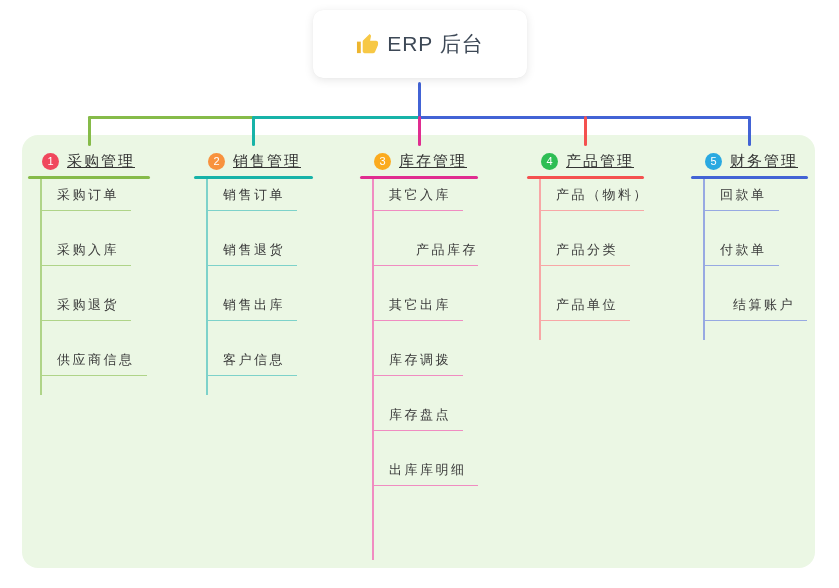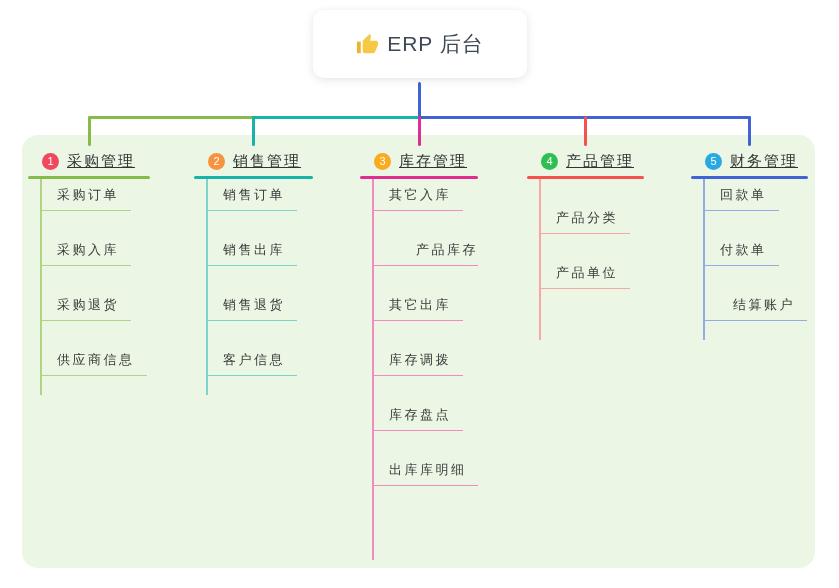--- a/index.html
+++ b/index.html
@@ -100,24 +100,24 @@
           <span class="badge" style="background: rgb(248, 146, 62);">2</span>
           <span class="branch-label">销售管理</span>
         </div>
         <div class="branch-underline" style="background: rgb(23, 179, 168);"></div>
         <div class="children">
           <div class="vline" style="background: rgb(125, 210, 202); height: 216px;"></div>
           <div class="child first">
             <span class="child-label" style="border-bottom-color: rgb(125, 210, 202);">销售订单</span>
           </div>
           <div class="child">
-            <span class="child-label" style="border-bottom-color: rgb(125, 210, 202);">销售出库</span>
+            <span class="child-label" style="border-bottom-color: rgb(125, 210, 202);">销售退货</span>
           </div>
           <div class="child">
-            <span class="child-label" style="border-bottom-color: rgb(125, 210, 202);">销售退货</span>
+            <span class="child-label" style="border-bottom-color: rgb(125, 210, 202);">销售出库</span>
           </div>
           <div class="child">
             <span class="child-label" style="border-bottom-color: rgb(125, 210, 202);">客户信息</span>
           </div>
         </div>
       </div>
       <div class="branch" style="left: 360px; width: 118px;">
         <div class="branch-head">
           <span class="badge" style="background: rgb(251, 171, 30);">3</span>
           <span class="branch-label">库存管理</span>
@@ -146,20 +146,23 @@
         </div>
       </div>
       <div class="branch" style="left: 527px; width: 117px;">
         <div class="branch-head">
           <span class="badge" style="background: rgb(46, 190, 84);">4</span>
           <span class="branch-label">产品管理</span>
         </div>
         <div class="branch-underline" style="background: rgb(244, 81, 79);"></div>
         <div class="children">
           <div class="vline" style="background: rgb(248, 167, 166); height: 161px;"></div>
+          <div class="child first">
+            <span class="child-label" style="border-bottom-color: rgb(248, 167, 166);">产品（物料）</span>
+          </div>
           <div class="child">
             <span class="child-label" style="border-bottom-color: rgb(248, 167, 166);">产品分类</span>
           </div>
           <div class="child">
             <span class="child-label" style="border-bottom-color: rgb(248, 167, 166);">产品单位</span>
           </div>
         </div>
       </div>
       <div class="branch" style="left: 691px; width: 117px;">
         <div class="branch-head">

